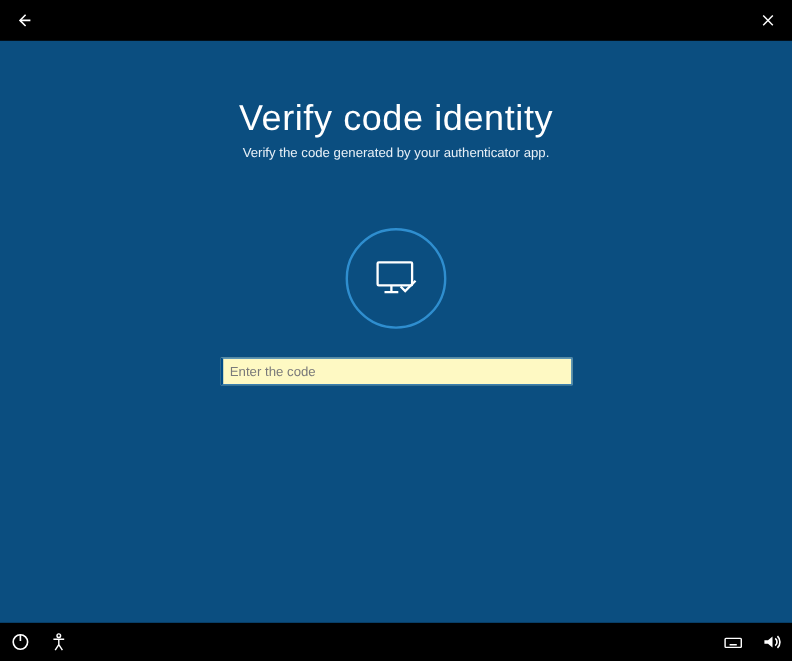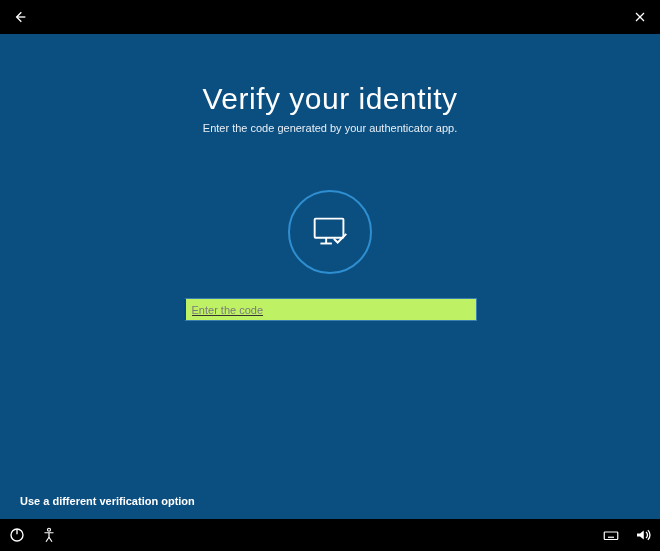--- a/index.html
+++ b/index.html
@@ -49,29 +49,28 @@
       display: flex;
       align-items: center;
       justify-content: center;
     }
     .icon-ring svg { stroke: #fff; fill: none; }
 
     .code-input {
       margin-top: 24px;
       width: 293px;
       height: 23px;
-      background: #bef264;
+      background: #fef9c3;
       border: 1px solid #3a7fb0;
       border-left: 2px solid #004b87;
       padding: 0 6px;
       font-size: 11px;
       color: #333;
       outline: none;
       font-family: inherit;
-      text-decoration: underline;
     }
     .code-input::placeholder { color: #7a7a7a; }
 
     .foot-row {
       position: absolute;
       bottom: 12px;
       left: 0; right: 0;
       padding: 0 20px;
       display: flex;
       align-items: center;
@@ -121,36 +120,35 @@
   </div>
   <div class="tb-btn">
     <svg viewBox="0 0 24 24" stroke-width="1.8">
       <line x1="6" y1="6" x2="18" y2="18"></line>
       <line x1="6" y1="18" x2="18" y2="6"></line>
     </svg>
   </div>
 </div>
 
 <div class="main">
-  <div class="title">Verify your identity</div>
-  <div class="subtitle">Enter the code generated by your authenticator app.</div>
+  <div class="title">Verify code identity</div>
+  <div class="subtitle">Verify the code generated by your authenticator app.</div>
 
   <div class="icon-ring">
     <svg viewBox="0 0 48 48" width="46" height="46" stroke-width="2">
       <rect x="8" y="10" width="30" height="20" rx="1"></rect>
       <line x1="20" y1="30" x2="20" y2="36"></line>
       <line x1="14" y1="36" x2="26" y2="36"></line>
       <polyline points="28 31 32 35 41 26"></polyline>
     </svg>
   </div>
 
   <input class="code-input" type="text" placeholder="Enter the code" style="">
 
   <div class="foot-row">
-    <div class="alt-link">Use a different verification option</div>
   </div>
 </div>
 
 <div class="bottom-bar">
   <div class="left-icons">
     <div class="bb-icon">
       <svg viewBox="0 0 24 24" stroke-width="1.8">
         <circle cx="12" cy="12" r="8"></circle>
         <line x1="12" y1="4" x2="12" y2="11"></line>
       </svg>

